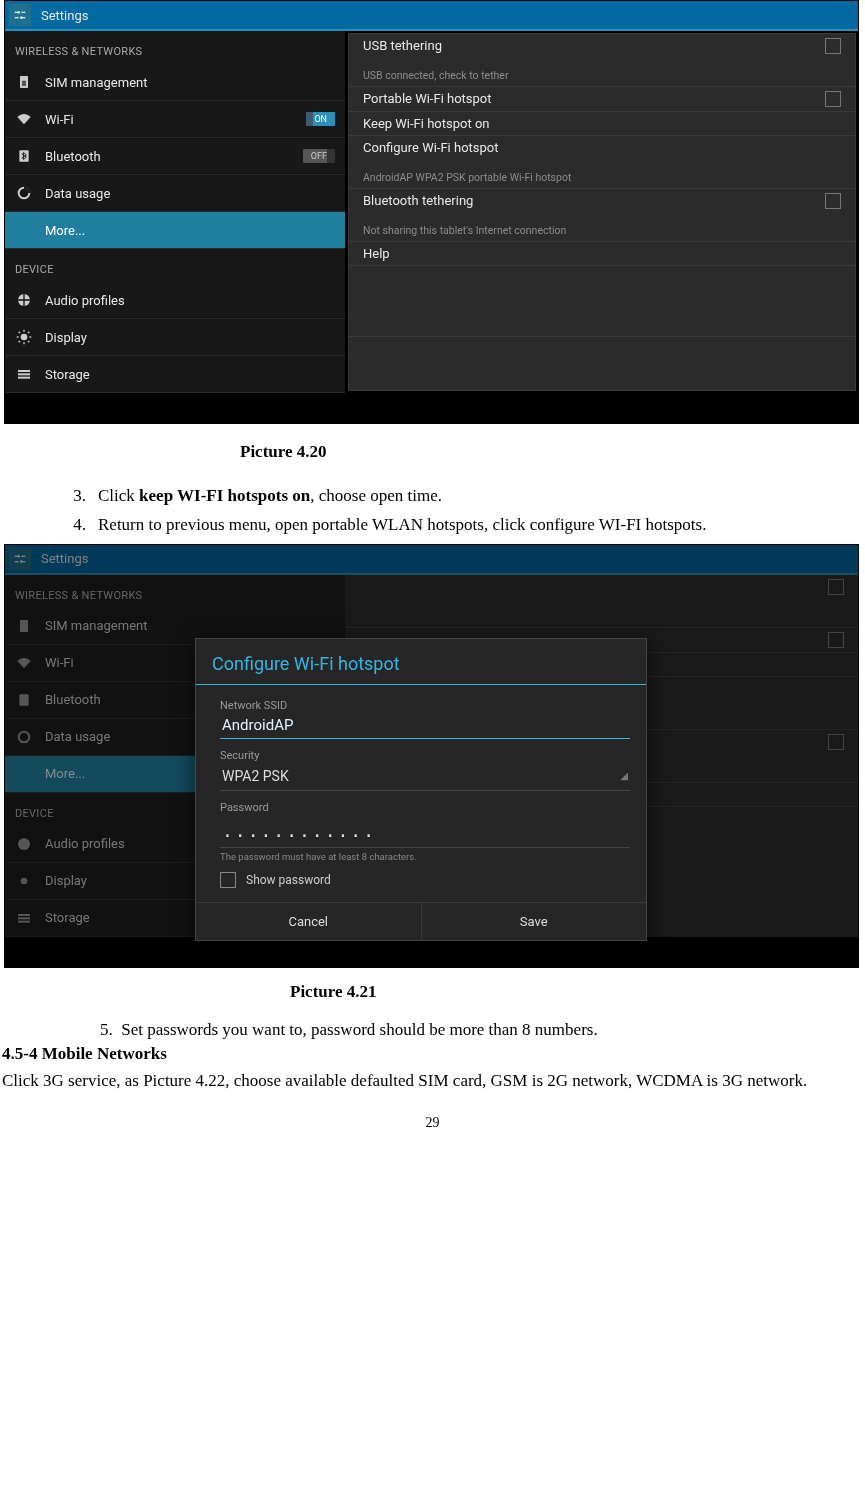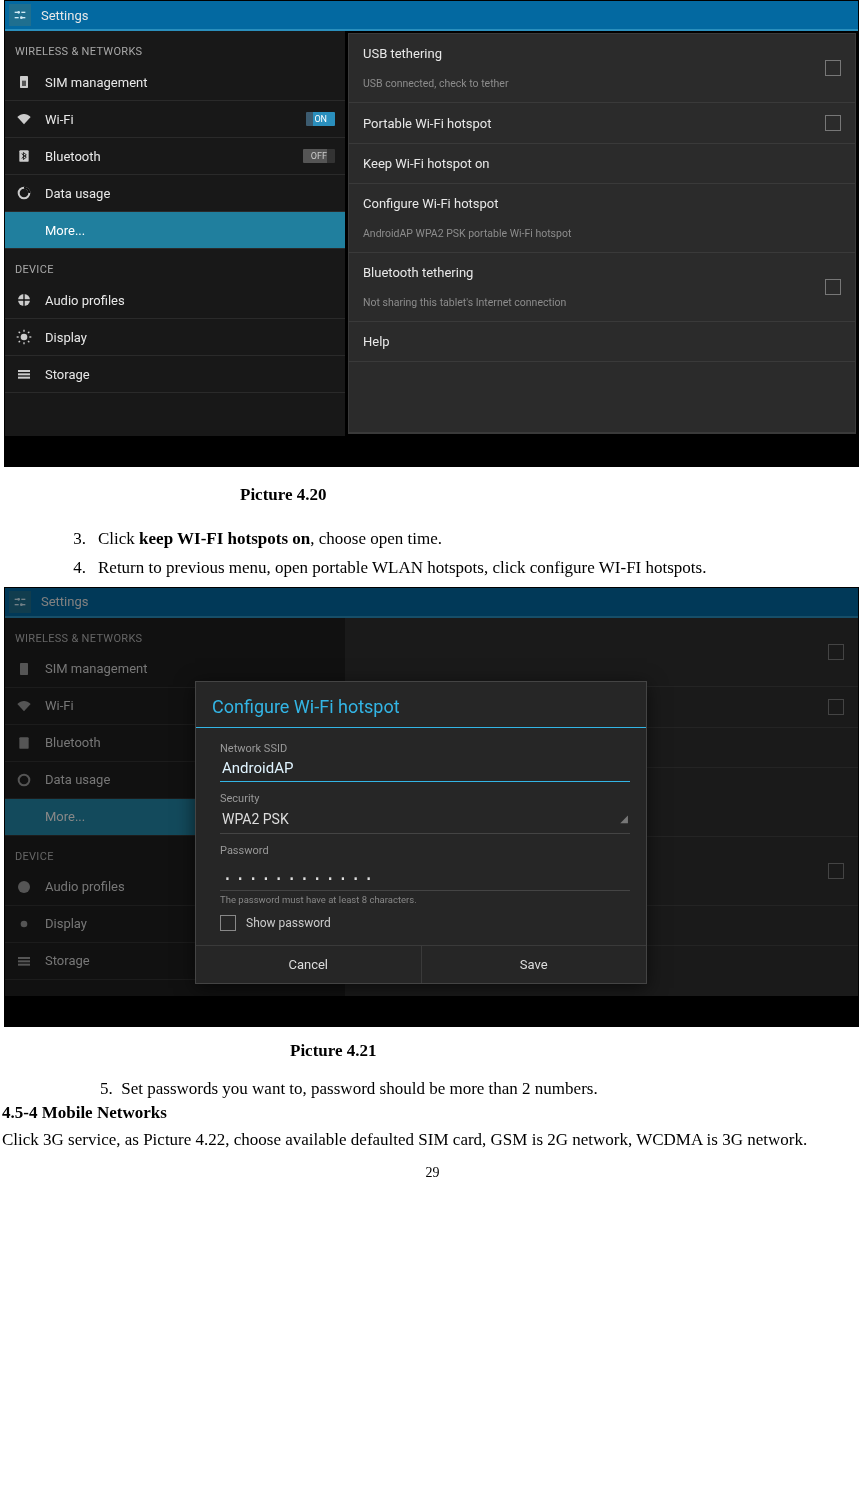--- a/index.html
+++ b/index.html
@@ -99,23 +99,23 @@
   }
   .right-panel {
     flex: 1;
     background: #2b2b2b;
     border: 1px solid #3a3a3a;
     margin: 2px;
     padding: 0;
   }
   .panel-row {
     border-bottom: 1px solid #3a3a3a;
-    padding: 12px 14px;
-    display: flex;
-    align-items: center;
+    padding: 4px 14px;
+    display: flex;
+    align-items: flex-start;
   }
   .panel-row .row-text { flex: 1; }
   .panel-row .row-title {
     color: #e8e8e8;
     font-size: 13px;
   }
   .panel-row .row-sub {
     color: #8c8c8c;
     font-size: 10.5px;
     margin-top: 16px;
@@ -172,21 +172,21 @@
   .plain-line {
     font-size: 17px;
     margin: 0 0 4px 0;
     padding-left: 2px;
     line-height: 1.55;
     text-align: justify;
   }
   .page-num {
     text-align: center;
     font-size: 14px;
-    margin-top: 12px;
+    margin-top: 21px;
   }
   
   .android-shot2 {
     width: 855px;
     margin: 4px 0 0 4px;
     background: #000;
     border: 1px solid #000;
     box-sizing: border-box;
     font-family: Roboto, Arial, sans-serif;
     color: #ddd;
@@ -615,20 +615,20 @@
         <div class="dlg-btn">Save</div>
       </div>
     </div>
   </div>
   <div class="black-strip2"></div>
 </div>
 
 <div class="caption2">Picture 4.21</div>
 
 <div class="step5-line">
-  <span>5.</span>&nbsp;&nbsp;<span>Set passwords you want to, password should be more than 2 numbers.</span>
+  <span>5.</span>&nbsp;&nbsp;<span>Set passwords you want to, password should be more than 8 numbers.</span>
 </div>
 <div class="sec-head">4.5-4 Mobile Networks</div>
 <div class="plain-line">Click 3G service, as Picture 4.22, choose available defaulted SIM card, GSM is 2G network, WCDMA is 3G network.</div>
 
 <div class="page-num">29</div>
 
 </div>
 
 </body></html>

